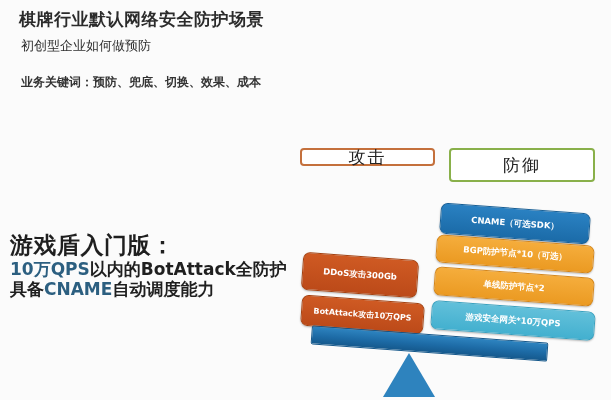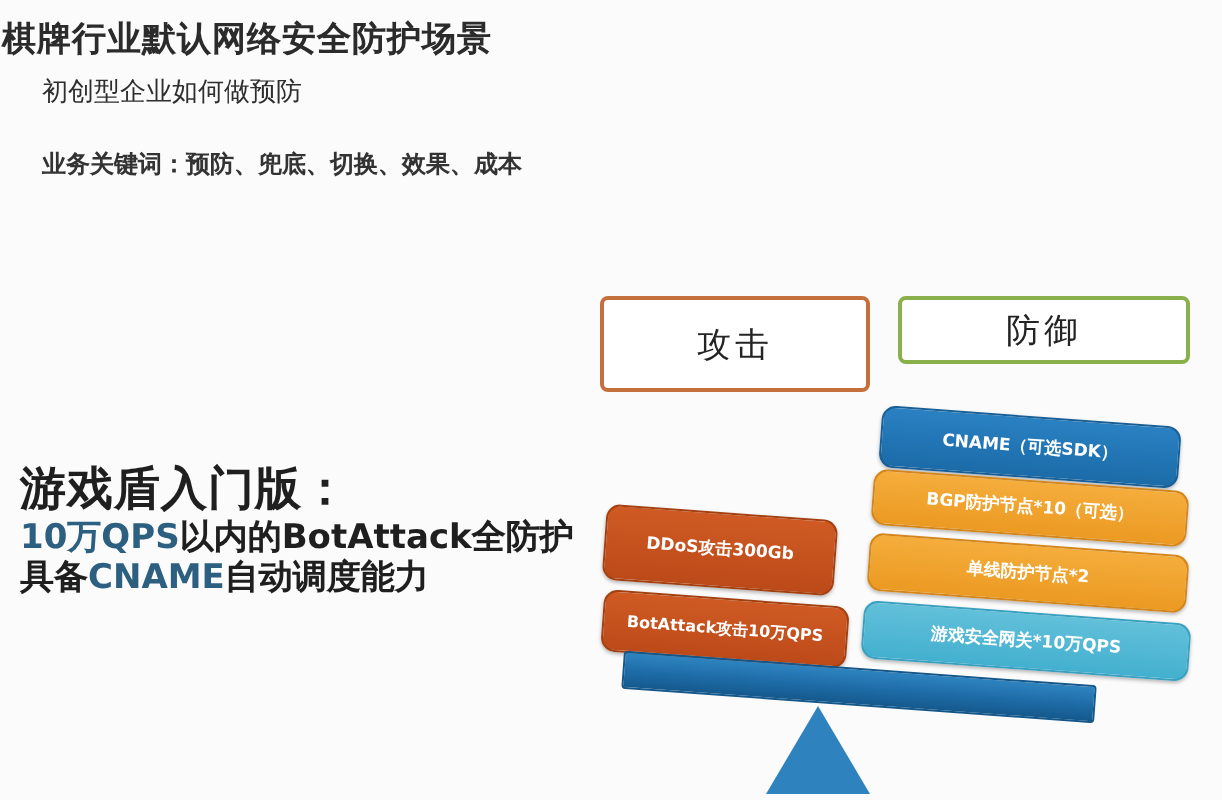--- a/index.html
+++ b/index.html
@@ -17,21 +17,21 @@
   }
 
   
   .header {
     position: absolute;
     left: 0; top: 0;
     width: 611px;
   }
   .main-title {
     position: absolute;
-    left: 1px; top: 8px;
+    left: 19px; top: 8px;
     font-size: 17px;
     font-weight: bold;
     color: #2b2b2b;
     letter-spacing: 0.5px;
     white-space: nowrap;
   }
   .sub-title {
     position: absolute;
     left: 21px; top: 37px;
     font-size: 13px;
@@ -80,21 +80,21 @@
     border-radius: 4px;
     display: flex;
     align-items: center;
     justify-content: center;
     font-size: 17px;
     color: #242424;
     letter-spacing: 2px;
   }
   .label-attack {
     left: 300px; top: 148px;
-    width: 135px; height: 48px;
+    width: 135px; height: 18px;
     border: 2px solid #c4703c;
   }
   .label-defense {
     left: 449px; top: 148px;
     width: 146px; height: 34px;
     border: 2px solid #89b04a;
   }
 
   
   .scale-area {

